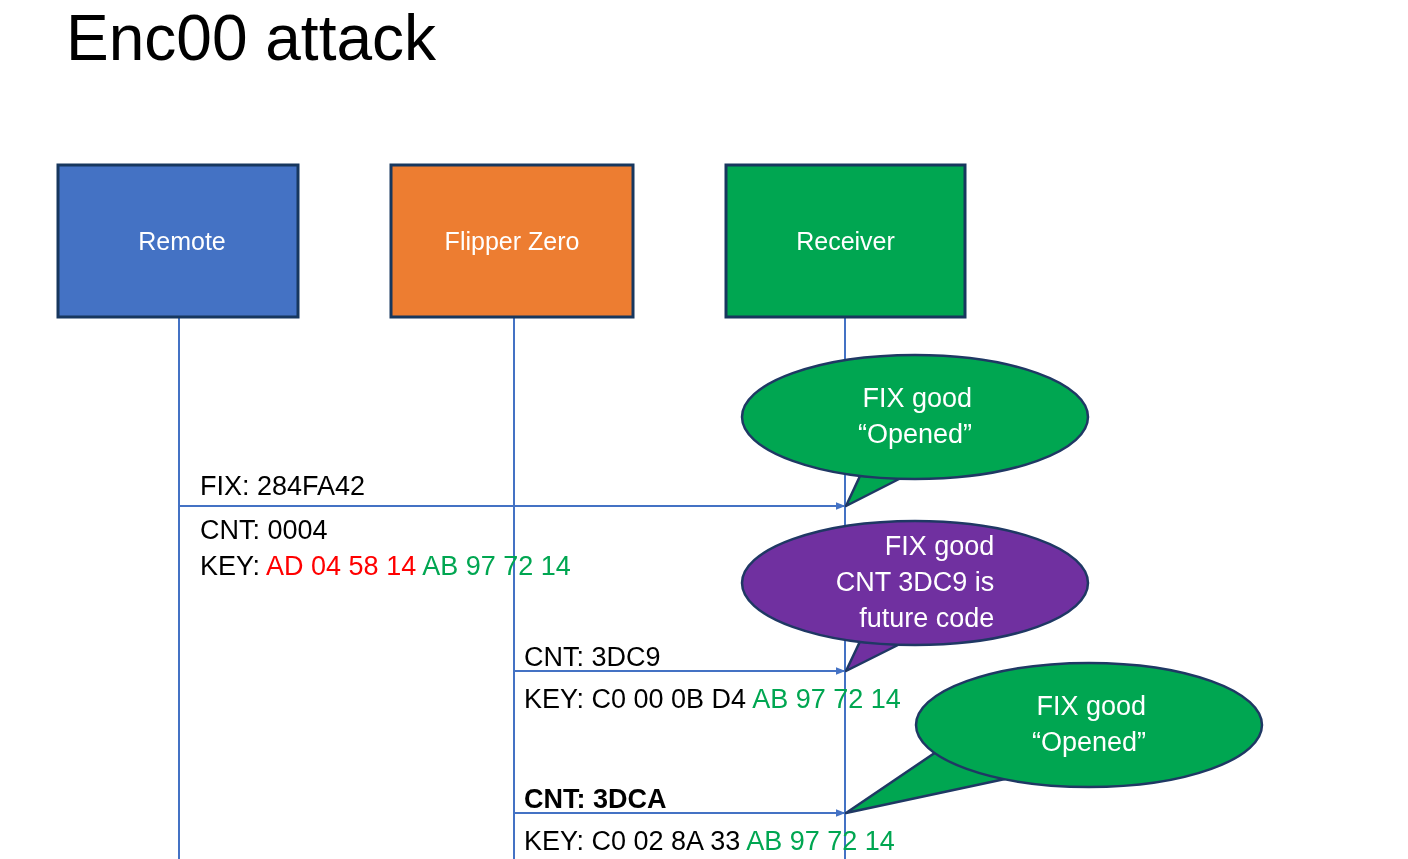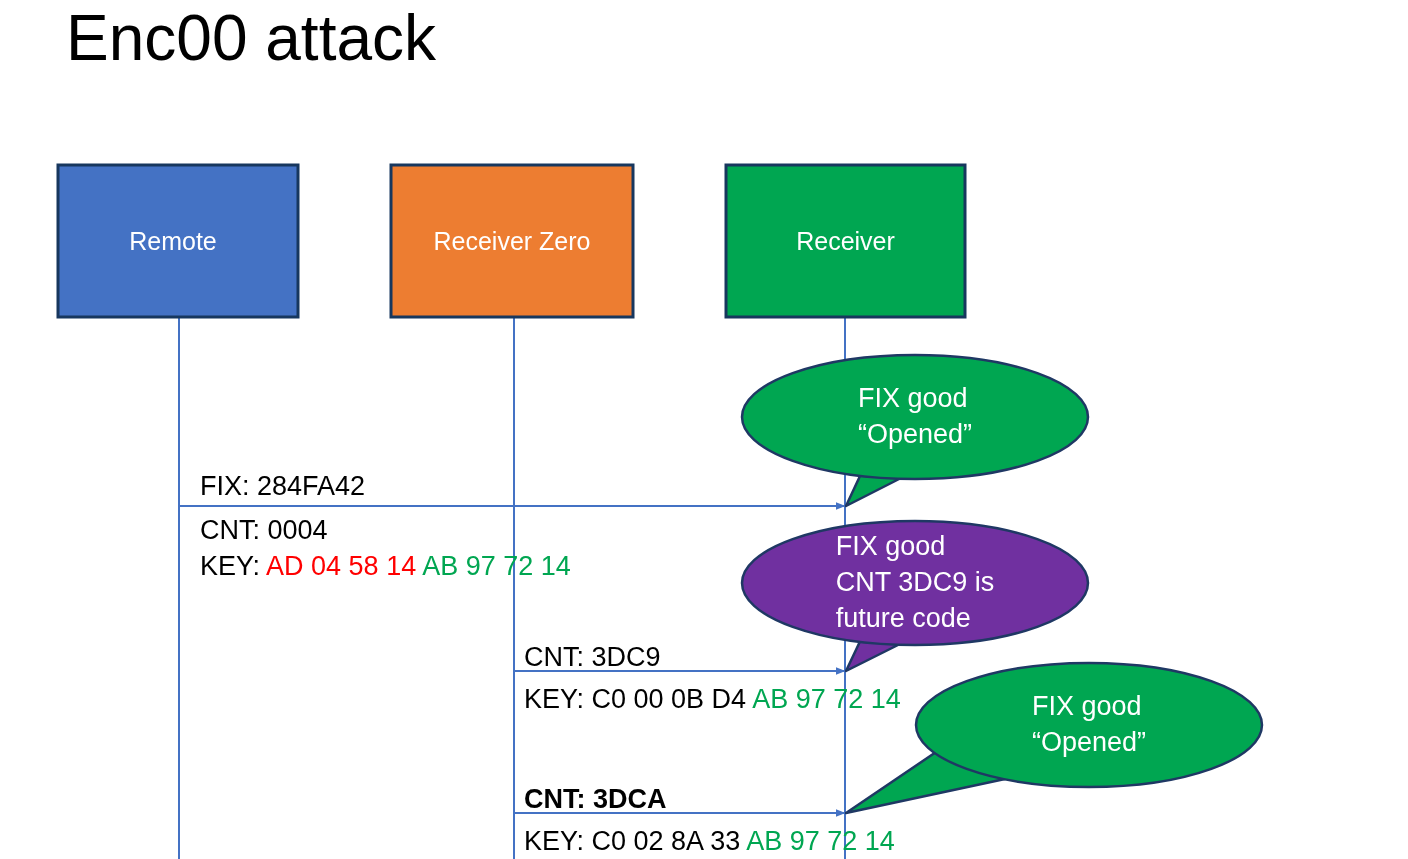--- a/index.html
+++ b/index.html
@@ -50,21 +50,21 @@
     line-height: 1.2;
   }
   .seg-red   { color: #FF0000; }
   .seg-green { color: #00A651; }
   .seg-black { color: #000000; }
   .bubble-text {
     position: absolute;
     color: #ffffff;
     font-size: 27px;
     line-height: 1.33;
-    text-align: left;
+    text-align: right;
     white-space: nowrap;
     transform: translate(-50%, -50%);
   }
 </style>
 </head>
 <body>
 
 <div id="slide">
 
   <div class="slide-title">Enc00 attack</div>
@@ -100,22 +100,22 @@
           <ellipse cx="915" cy="583" rx="173" ry="62" fill="#7030A0" stroke="#1F3864" stroke-width="2.5"></ellipse>
         </g>
         <g>
           <path d="M 846,813 L 942,748 L 1005,779 Z" fill="#00A651" stroke="#1F3864" stroke-width="2.5" stroke-linejoin="round"></path>
           <ellipse cx="1089" cy="725" rx="173" ry="62" fill="#00A651" stroke="#1F3864" stroke-width="2.5"></ellipse>
         </g>
       </g>
   </svg>
 
   <div id="actor-labels">
-      <div class="actor-label" style="left: 173px; top: 241px;">Remote</div>
-      <div class="actor-label" style="left: 512px; top: 241px;">Receiver Zero</div>
+      <div class="actor-label" style="left: 182px; top: 241px;">Remote</div>
+      <div class="actor-label" style="left: 512px; top: 241px;">Flipper Zero</div>
       <div class="actor-label" style="left: 845.5px; top: 241px;">Receiver</div>
     </div>
   <div id="message-labels">
       <div class="msg" style="left: 200px; top: 470px;"><span class="seg-black">FIX: 284FA42</span></div>
       <div class="msg" style="left: 200px; top: 514px;"><span class="seg-black">CNT: 0004</span></div>
       <div class="msg" style="left: 200px; top: 550px;"><span class="seg-black">KEY: </span><span class="seg-red">AD 04 58 14 </span><span class="seg-green">AB 97 72 14</span></div>
       <div class="msg" style="left: 524px; top: 641px;"><span class="seg-black">CNT: 3DC9</span></div>
       <div class="msg" style="left: 524px; top: 683px;"><span class="seg-black">KEY: C0 00 0B D4 </span><span class="seg-green">AB 97 72 14</span></div>
       <div class="msg" style="left: 524px; top: 783px; font-weight: bold;"><span class="seg-black">CNT: 3DCA</span></div>
       <div class="msg" style="left: 524px; top: 825px;"><span class="seg-black">KEY: C0 02 8A 33 </span><span class="seg-green">AB 97 72 14</span></div>

